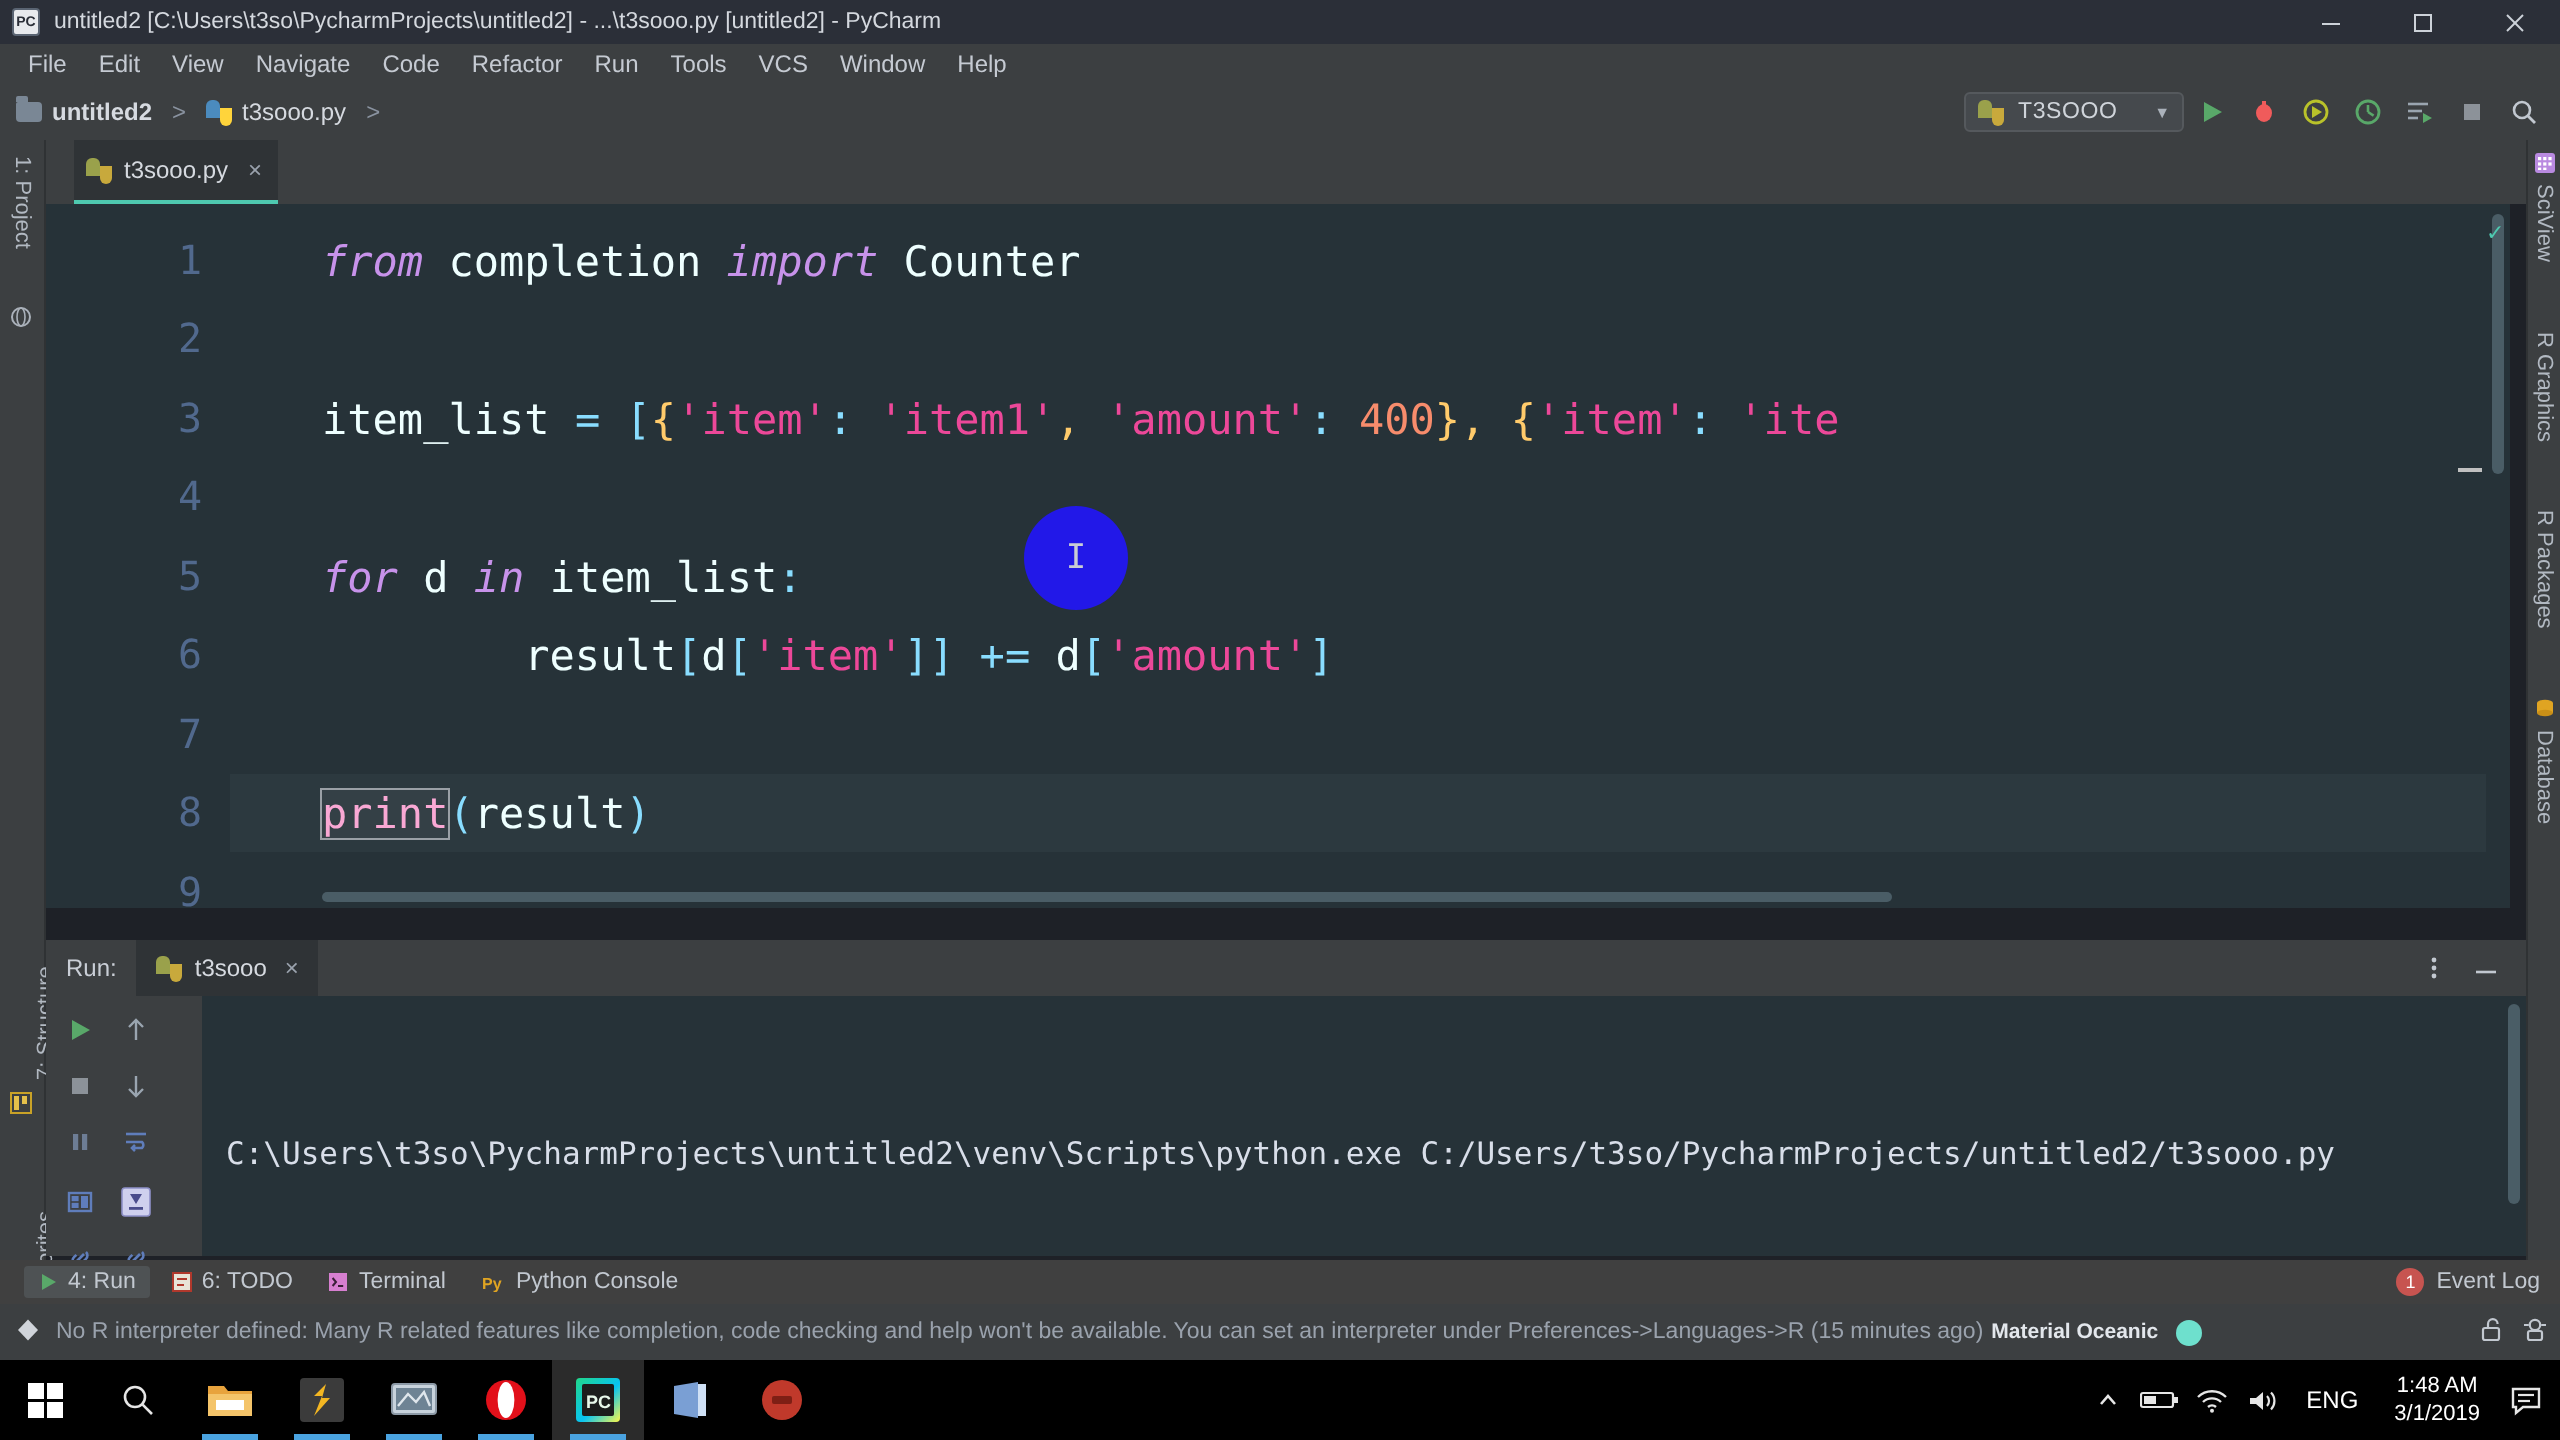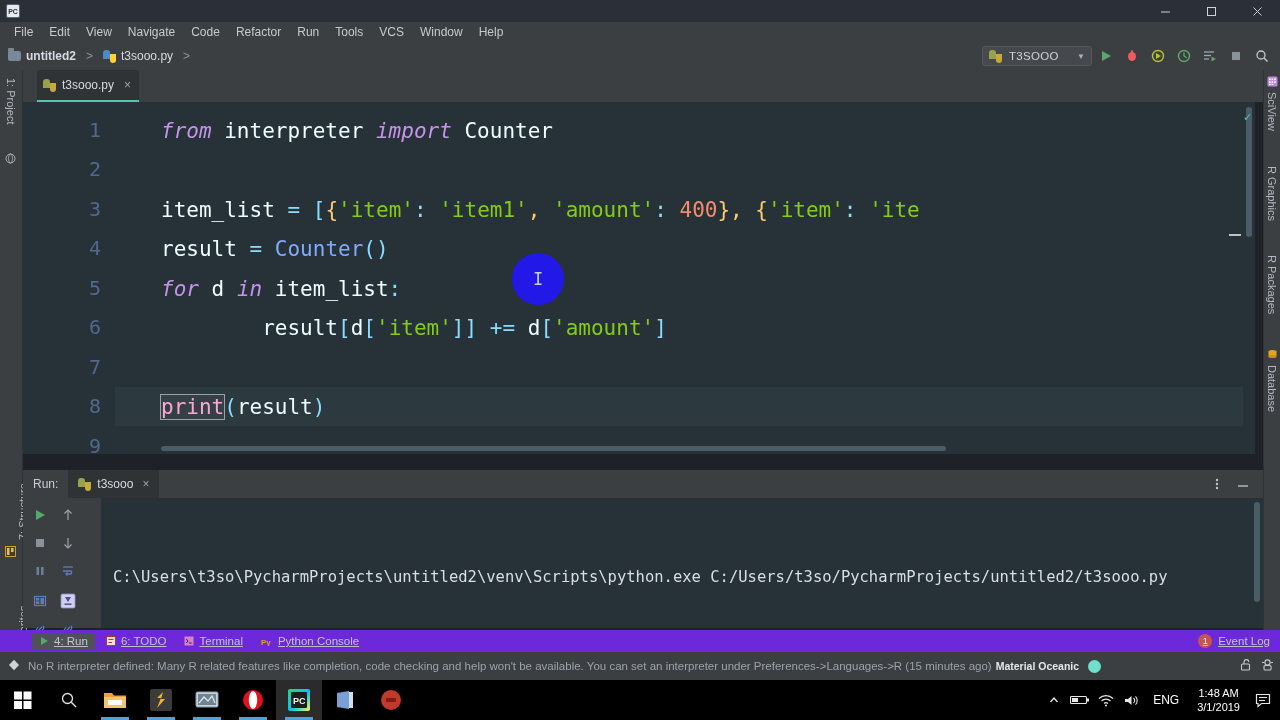--- a/index.html
+++ b/index.html
@@ -125,21 +125,21 @@
     font-family:"DejaVu Sans Mono", monospace; font-size:20px; color:#51698d;
   }
   .code {
     position:absolute; left:92px; top:0; width:1140px; height:352px;
     font-family:"DejaVu Sans Mono", monospace; font-size:21px; line-height:39.5px;
     white-space:pre; color:#eeffff;
   }
   .cline { position:absolute; left:46px; white-space:pre; }
   .k   { color:#c792ea; font-style:italic; }
   .fn  { color:#82aaff; }
-  .str { color:#84cc16; }
+  .str { color:#ec4899; }
   .num { color:#f78c6c; }
   .op  { color:#89ddff; }
   .br  { color:#ffcb6b; }
   .def { color:#eeffff; }
   .bi  { color:#f9a8d4; }
   .hl-box {
     outline:1px solid #9aa0a6; background:rgba(255,255,255,0.04);
   }
   .curline {
     position:absolute; left:0; width:1232px; height:39px; background:#2c393f;
@@ -202,21 +202,21 @@
     position:absolute; right:0; top:28px; width:12px; height:130px; background:#263238;
   }
   .console-scroll .t {
     position:absolute; right:3px; top:4px; width:6px; height:100px;
     background:#4a5d66; border-radius:3px;
   }
 
   
   .bottombar {
     position:absolute; left:0; top:630px; width:1280px; height:22px;
-    background:#6d28d9; display:flex; align-items:center; padding-left:32px; gap:4px;text-decoration:underline;
+    background:#404040; display:flex; align-items:center; padding-left:12px; gap:4px;
   }
   .bb-item {
     display:flex; align-items:center; gap:5px; padding:2px 7px;
     font-size:11.5px; color:#c2c8d0; border-radius:2px;
   }
   .bb-item.active { background:#4e5254; }
   .bb-right { margin-left:auto; display:flex; align-items:center; gap:6px; padding-right:10px; }
   .badge-num {
     width:14px; height:14px; border-radius:50%; background:#c75450; color:#fff;
     font-size:9px; display:flex; align-items:center; justify-content:center;
@@ -255,20 +255,21 @@
   }
   .tray-lang { color:#fff; font-size:12px; padding:0 8px; }
 </style>
 </head>
 <body>
 
 <div id="app">
 
   <div class="titlebar">
     <div class="tb-ico">PC</div>
+    <div class="tb-title">untitled2 [C:\Users\t3so\PycharmProjects\untitled2] - ...\t3sooo.py [untitled2] - PyCharm</div>
     <div class="tb-btns">
       <div class="tb-btn">
         <svg width="11" height="11" viewBox="0 0 11 11">
             <line x1="1" y1="6" x2="10" y2="6" stroke="#cdd2d9" stroke-width="1"></line>
           </svg>
       </div>
       <div class="tb-btn">
         <svg width="11" height="11" viewBox="0 0 11 11">
             <rect x="1.5" y="1.5" width="8" height="8" fill="none" stroke="#cdd2d9" stroke-width="1"></rect>
           </svg>
@@ -451,23 +452,22 @@
       <div class="lnum" style="top:95px;">3</div>
       <div class="lnum" style="top:134px;">4</div>
       <div class="lnum" style="top:174px;">5</div>
       <div class="lnum" style="top:213px;">6</div>
       <div class="lnum" style="top:253px;">7</div>
       <div class="lnum" style="top:292px;">8</div>
       <div class="lnum" style="top:332px;">9</div>
     </div>
 
     <div class="code">
-      <div class="cline" style="top:10px;"><span class="k">from</span><span class="def"> interpreter </span><span class="k">import</span><span class="def"> Counter</span></div>
+      <div class="cline" style="top:10px;"><span class="k">from</span><span class="def"> completion </span><span class="k">import</span><span class="def"> Counter</span></div>
       <div class="cline" style="top:89px;"><span class="def">item_list </span><span class="op">=</span><span class="def"> </span><span class="op">[</span><span class="br">{</span><span class="str">'item'</span><span class="op">:</span><span class="str"> 'item1'</span><span class="br">,</span><span class="str"> 'amount'</span><span class="op">:</span><span class="num"> 400</span><span class="br">}, {</span><span class="str">'item'</span><span class="op">:</span><span class="str"> 'ite</span></div>
-      <div class="cline" style="top:128px;"><span class="def">result </span><span class="op">=</span><span class="def"> </span><span class="fn">Counter</span><span class="op">()</span></div>
       <div class="cline" style="top:168px;"><span class="k">for</span><span class="def"> d </span><span class="k">in</span><span class="def"> item_list</span><span class="op">:</span></div>
       <div class="cline" style="top:207px;"><span class="def">        result</span><span class="op">[</span><span class="def">d</span><span class="op">[</span><span class="str">'item'</span><span class="op">]]</span><span class="def"> </span><span class="op">+=</span><span class="def"> d</span><span class="op">[</span><span class="str">'amount'</span><span class="op">]</span></div>
       <div class="cline" style="top:286px;"><span class="bi hl-box">print</span><span class="op">(</span><span class="def">result</span><span class="op">)</span></div>
     </div>
 
     <div class="curcircle" style="left:489px; top:151px;">
       <span>I</span>
     </div>
 
     <div class="hscroll-track">

